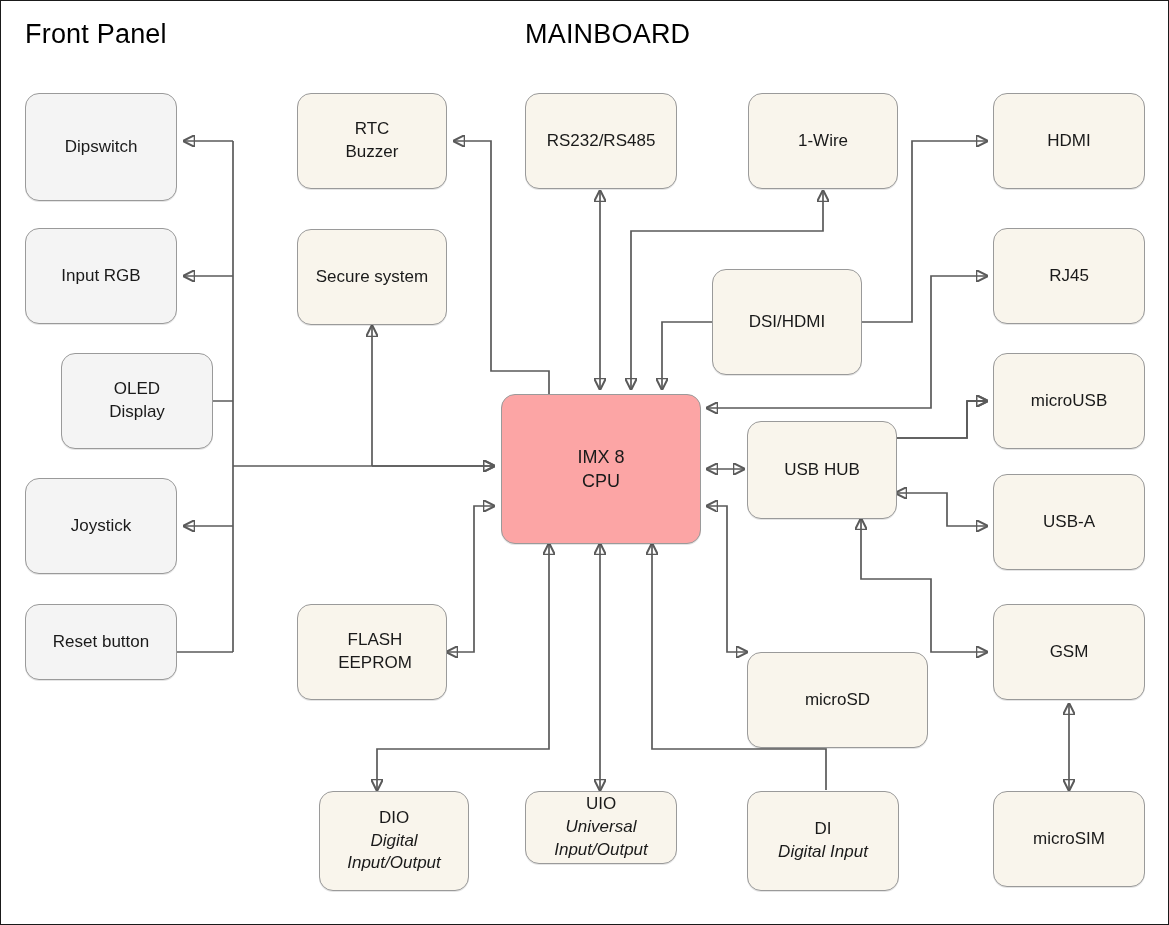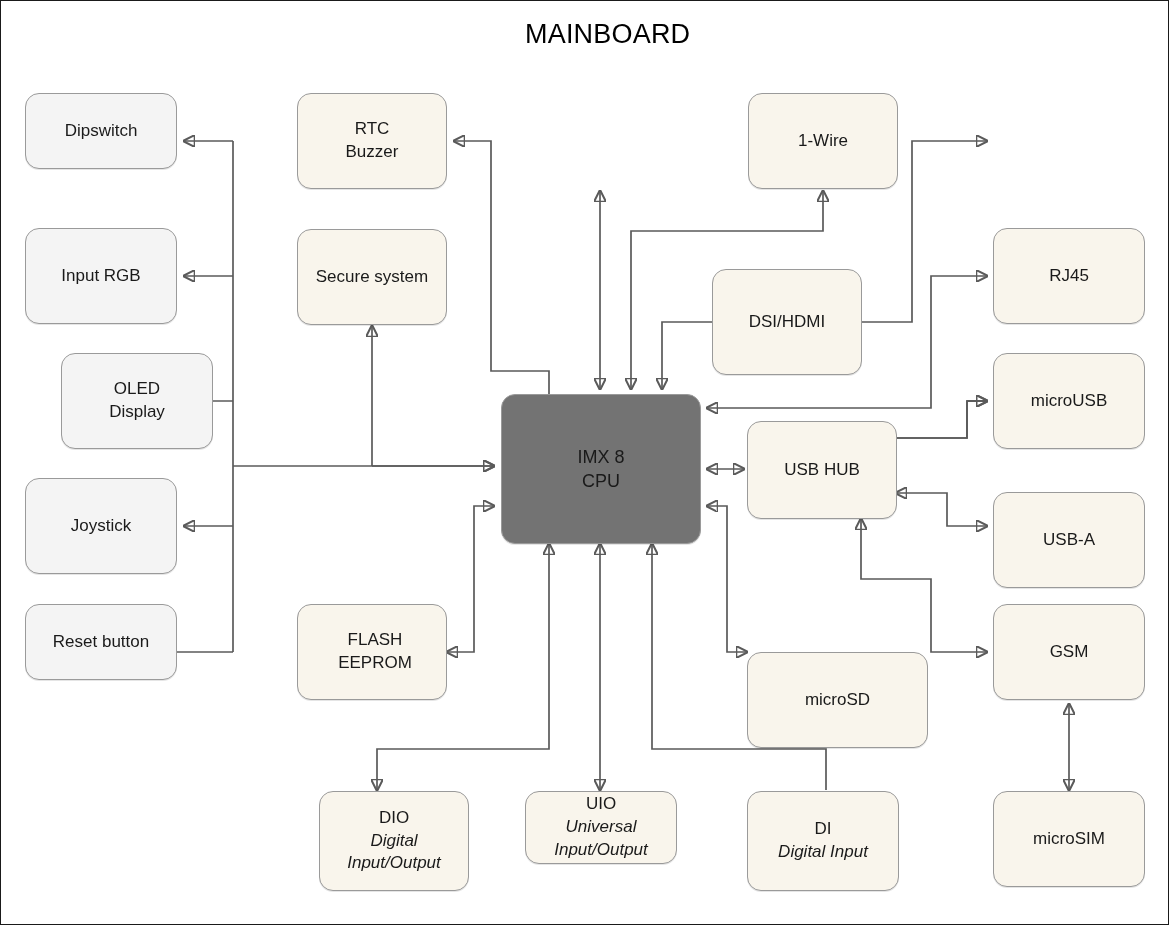--- a/index.html
+++ b/index.html
@@ -40,38 +40,39 @@
     justify-content: center;
     text-align: center;
     font-size: 17px;
     line-height: 1.35;
     color: #1a1a1a;
     z-index: 3;
     box-shadow: 0 1px 0 rgba(0,0,0,0.10);
   }
   .node.panel { background: #f4f4f4; }
   .node.board { background: #f9f5ec; }
-  .node.cpu   { background: #737373; font-size: 18px; }
+  .node.cpu   { background: #fca5a5; font-size: 18px; }
   .node .sub  { font-style: italic; }
 
   svg#wires {
     position: absolute;
     left: 0; top: 0;
     width: 1169px;
     height: 925px;
     z-index: 1;
     pointer-events: none;
   }
   svg#wires path, svg#wires line { fill: none; stroke: #5a5a5a; stroke-width: 1.7; }
 </style>
 </head>
 <body>
 
 <div id="canvas">
 
+  <div class="title" id="title-front-panel">Front Panel</div>
   <div class="title" id="title-mainboard">MAINBOARD</div>
 
   <svg id="wires" viewBox="0 0 1169 925">
     <defs>
       <marker id="ah" viewBox="0 0 10 10" refX="9" refY="5" markerWidth="7" markerHeight="7" orient="auto-start-reverse">
         <path d="M 0 0 L 10 5 L 0 10 z" fill="#2a2a2a" stroke="none"></path>
       </marker>
       <marker id="ahs" viewBox="0 0 10 10" refX="9" refY="5" markerWidth="7" markerHeight="7" orient="auto-start-reverse">
         <path d="M 0 0 L 10 5 L 0 10 z" fill="#5a5a5a" stroke="none"></path>
       </marker>
@@ -117,21 +118,21 @@
 
     <path d="M 706 505 L 726 505 L 726 651 L 746 651" marker-start="url(#ahs)" marker-end="url(#ahs)"></path>
 
     <path d="M 1068 703 L 1068 789" marker-start="url(#ahs)" marker-end="url(#ahs)"></path>
 
     <path d="M 548 543 L 548 748 L 376 748 L 376 789" marker-start="url(#ahs)" marker-end="url(#ahs)"></path>
     <path d="M 599 543 L 599 789" marker-start="url(#ahs)" marker-end="url(#ahs)"></path>
     <path d="M 651 543 L 651 748 L 825 748 L 825 789" marker-start="url(#ahs)"></path>
   </svg>
 
-  <div class="node panel" style="left:24px;  top:92px;  width:152px; height:76px;">
+  <div class="node panel" style="left:24px;  top:92px;  width:152px; height:108px;">
     <span>Dipswitch</span>
   </div>
 
   <div class="node panel" style="left:24px;  top:227px; width:152px; height:96px;">
     <span>Input RGB</span>
   </div>
 
   <div class="node panel" style="left:24px;  top:352px; width:152px; height:96px;margin-left:36px;">
     <span>OLED</span>
     <span>Display</span>
@@ -152,20 +153,23 @@
   <div class="node board" style="left:296px; top:92px;  width:150px; height:96px;">
     <span>RTC</span>
     <span>Buzzer</span>
   </div>
 
   <div class="node board" style="left:296px; top:603px; width:150px; height:96px;padding-left:6px;">
     <span>FLASH</span>
     <span>EEPROM</span>
   </div>
 
+  <div class="node board" style="left:524px; top:92px;  width:152px; height:96px;">
+    <span>RS232/RS485</span>
+  </div>
 
   <div class="node cpu" style="left:500px; top:393px; width:200px; height:150px;">
     <span>IMX 8</span>
     <span>CPU</span>
   </div>
 
   <div class="node board" style="left:747px; top:92px;  width:150px; height:96px;">
     <span>1-Wire</span>
   </div>
 
@@ -174,30 +178,33 @@
   </div>
 
   <div class="node board" style="left:746px; top:420px; width:150px; height:98px;">
     <span>USB HUB</span>
   </div>
 
   <div class="node board" style="left:746px; top:603px; width:181px; height:96px;margin-top:48px;">
     <span>microSD</span>
   </div>
 
+  <div class="node board" style="left:992px; top:92px;  width:152px; height:96px;">
+    <span>HDMI</span>
+  </div>
 
   <div class="node board" style="left:992px; top:227px; width:152px; height:96px;">
     <span>RJ45</span>
   </div>
 
   <div class="node board" style="left:992px; top:352px; width:152px; height:96px;">
     <span>microUSB</span>
   </div>
 
-  <div class="node board" style="left:992px; top:491px; width:152px; height:96px;">
+  <div class="node board" style="left:992px; top:473px; width:152px; height:96px;">
     <span>USB-A</span>
   </div>
 
   <div class="node board" style="left:992px; top:603px; width:152px; height:96px;">
     <span>GSM</span>
   </div>
 
   <div class="node board" style="left:992px; top:790px; width:152px; height:96px;">
     <span>microSIM</span>
   </div>

